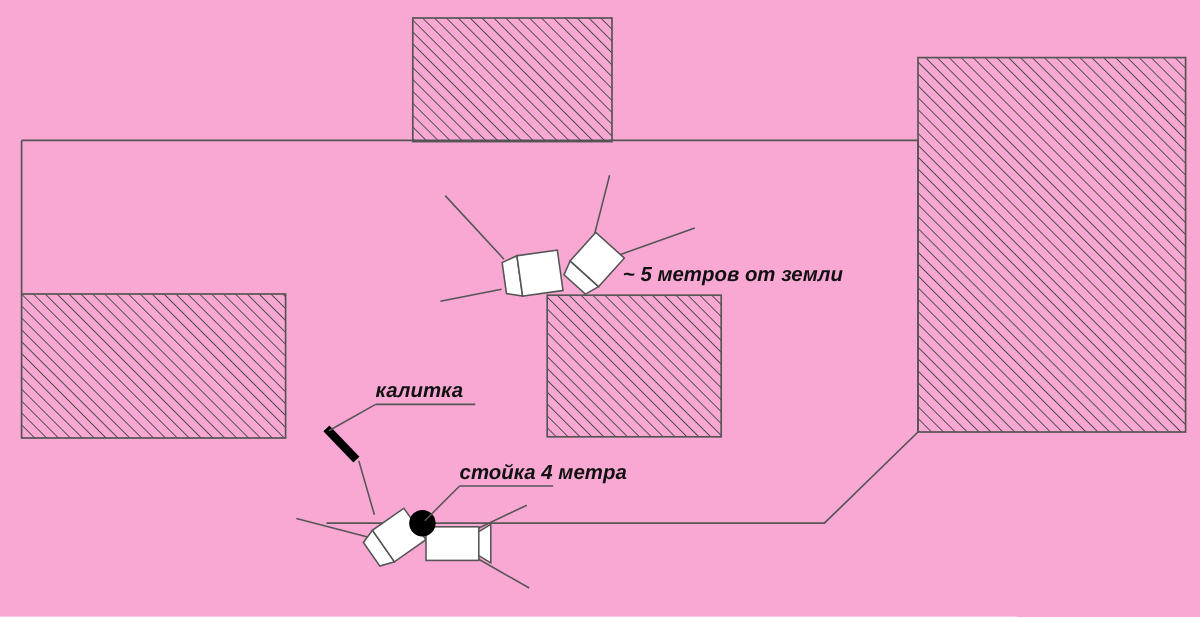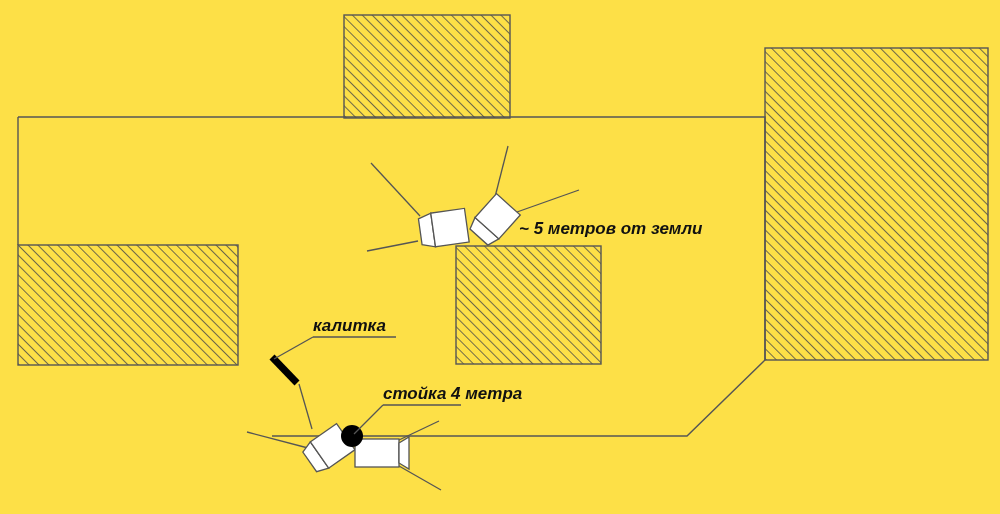--- a/index.html
+++ b/index.html
@@ -8,21 +8,21 @@
     padding: 0;
     background: #ffffff;
   }
   body {
     font-family: "Liberation Sans", sans-serif;
   }
   #plan-root {
     position: relative;
     width: 1000px;
     height: 514px;
-    background: #fde047;
+    background: #f9a8d4;
     overflow: hidden;
     text-align: right;
   }
   #plan-svg {
     display: block;
     width: 1000px;
     height: 514px;
   }
   .label-text {
     font-family: "Liberation Sans", sans-serif;

